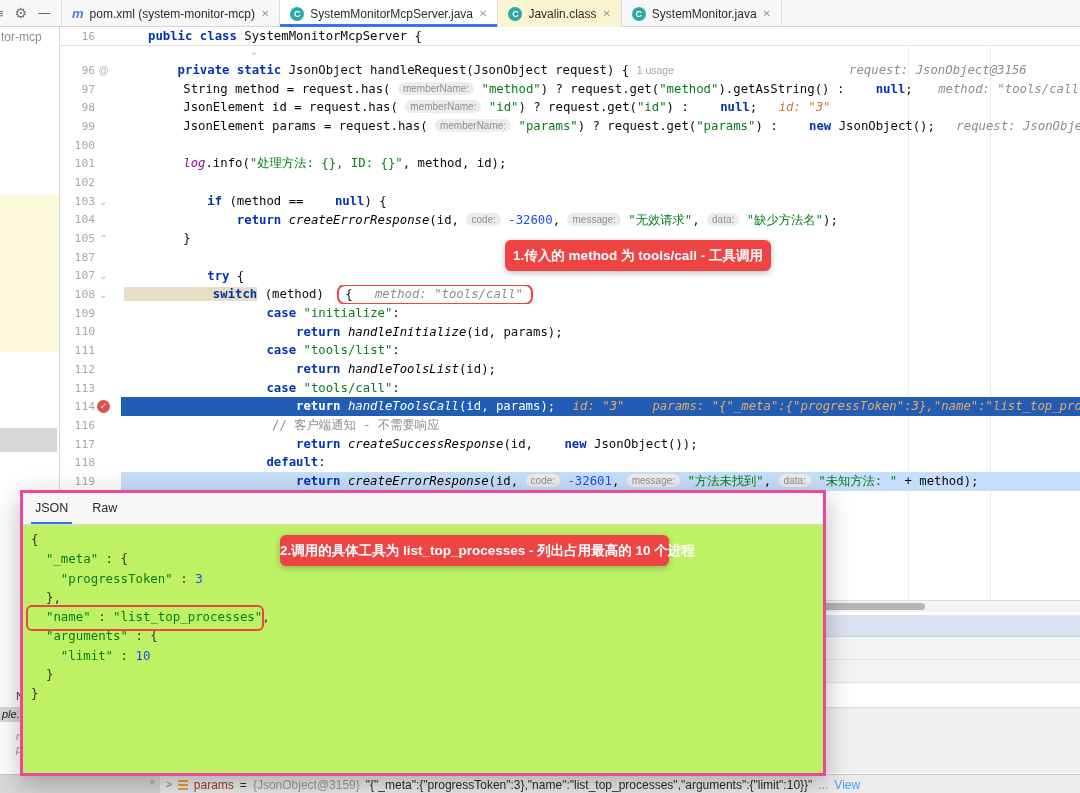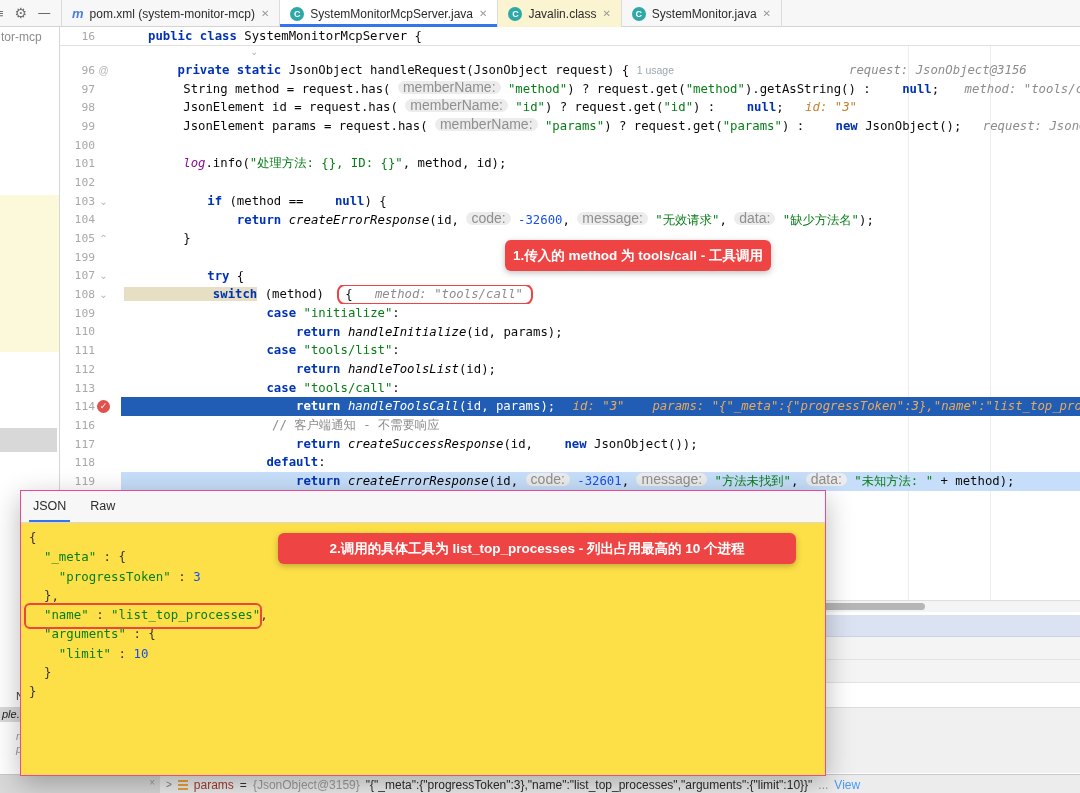--- a/index.html
+++ b/index.html
@@ -45,21 +45,21 @@
           color:#111;padding-left:3px;}
   .kw{color:#0033b3;font-weight:bold;margin-left:24px;}
   .kwhl{color:#0033b3;font-weight:bold;background:#e6dfc3;}
   .pln{color:#0a0a0a;}
   .str{color:#067d17;}
   .num{color:#1750eb;}
   .cmt{color:#8c8c8c;}
   .fld{color:#871094;font-style:italic;}
   .call{color:#000;font-style:italic;}
   .usage{font-family:"Liberation Sans",sans-serif;font-size:10.5px;color:#9aa7b0;}
-  .pill{background:#ececec;color:#8f8f8f;border-radius:8px;padding:0 5px;font-size:14px;
+  .pill{background:#ececec;color:#8f8f8f;border-radius:8px;padding:0 5px;font-size:10px;
         font-family:"Liberation Sans",sans-serif;display:inline-block;line-height:13px;vertical-align:1px;}
   .hg{color:#8c8c8c;font-style:italic;}
   .ho{color:#c87f2e;font-style:italic;}
   .redbox{border:2.5px solid #ef4444;border-radius:8px;padding:1px 8px 2px 6px;margin-left:6px;}
   .line.exec .codeln{background:#215db4;}
   .exec .pln,.exec .kw,.exec .call{color:#fff;}
   .exec .ho{color:#e9ab5e;}
   .line.caret .codeln{background:#c6def9;}
 
   
@@ -95,42 +95,42 @@
   .varrow .chev{color:#7a7a7a;font-size:10px;}
   .fico{width:10px;height:10px;background:repeating-linear-gradient(to bottom,#e8a33d 0 2px,rgba(0,0,0,0) 2px 4px);}
   .vname{color:#a23b2e;}
   .veq{color:#333;}
   .vref{color:#9b9b9b;}
   .vval{color:#2b2b2b;}
   .vell{color:#999;}
   .vlink{color:#4a9bf5;}
 
   
-  .jsonpanel{position:absolute;left:20px;top:490px;width:806px;height:286px;background:#fde047;
-             border:1px solid #ec4899;box-shadow:0 8px 26px rgba(0,0,0,.28);box-sizing:border-box;z-index:60;}
+  .jsonpanel{position:absolute;left:20px;top:490px;width:806px;height:286px;background:#bef264;
+             border:3px solid #ec4899;box-shadow:0 8px 26px rgba(0,0,0,.28);box-sizing:border-box;z-index:60;}
   .jheader{position:absolute;left:0;top:0;right:0;height:31px;background:#f7f7f7;
            border-bottom:1px solid #d8d8d8;display:flex;align-items:center;}
   .jtab{font-size:12.5px;color:#2b2b2b;padding:0 12px;height:31px;line-height:31px;position:relative;}
   .jtab.jactive::after{content:"";position:absolute;left:8px;right:8px;bottom:0;height:2.5px;background:#3574f0;}
   #json-lines{position:absolute;left:0;top:32px;right:0;bottom:0;padding:5px 0 0 8px;
               font:12.4px/19.3px "DejaVu Sans Mono",monospace;white-space:pre;overflow:hidden;}
   .jline{height:19.3px;}
   .jp{color:#333;}
   .jk{color:#067d17;}
   .js{color:#067d17;}
   .jn{color:#1750eb;}
   .jredrect{position:absolute;left:3px;top:112px;width:234px;height:22px;border:2.5px solid #ef4444;
             border-radius:6px;z-index:2;}
 
   
   .callout{position:absolute;background:#ef4444;border-radius:6px;color:#fff;font-weight:bold;
            font-size:13.5px;text-align:center;line-height:31px;white-space:nowrap;z-index:50;
            box-shadow:0 2px 6px rgba(0,0,0,.25);}
   .callout1{left:505px;top:240px;width:266px;height:31px;}
-  .callout2{left:257px;top:42px;width:518px;height:31px;z-index:61;}
+  .callout2{left:257px;top:42px;width:389px;height:31px;z-index:61;}
 </style>
 </head>
 <body>
 
 <div class="app">
 
   <div class="tabbar">
     <div class="tb-icons">
       <span class="half">≡</span>
       <span class="gear">⚙</span>
@@ -243,21 +243,21 @@
         </div>
         <div class="line">
           <div class="gut">
             <span class="gnum">105</span>
             <span class="gico">⌃</span>
           </div>
           <div class="codeln"><span class="pln">        }</span></div>
         </div>
         <div class="line">
           <div class="gut">
-            <span class="gnum">199</span>
+            <span class="gnum">187</span>
             <span class="gico"></span>
           </div>
           <div class="codeln"></div>
         </div>
         <div class="line">
           <div class="gut">
             <span class="gnum">107</span>
             <span class="gico">⌄</span>
           </div>
           <div class="codeln"><span class="kw">        try</span><span class="pln"> {</span></div>

